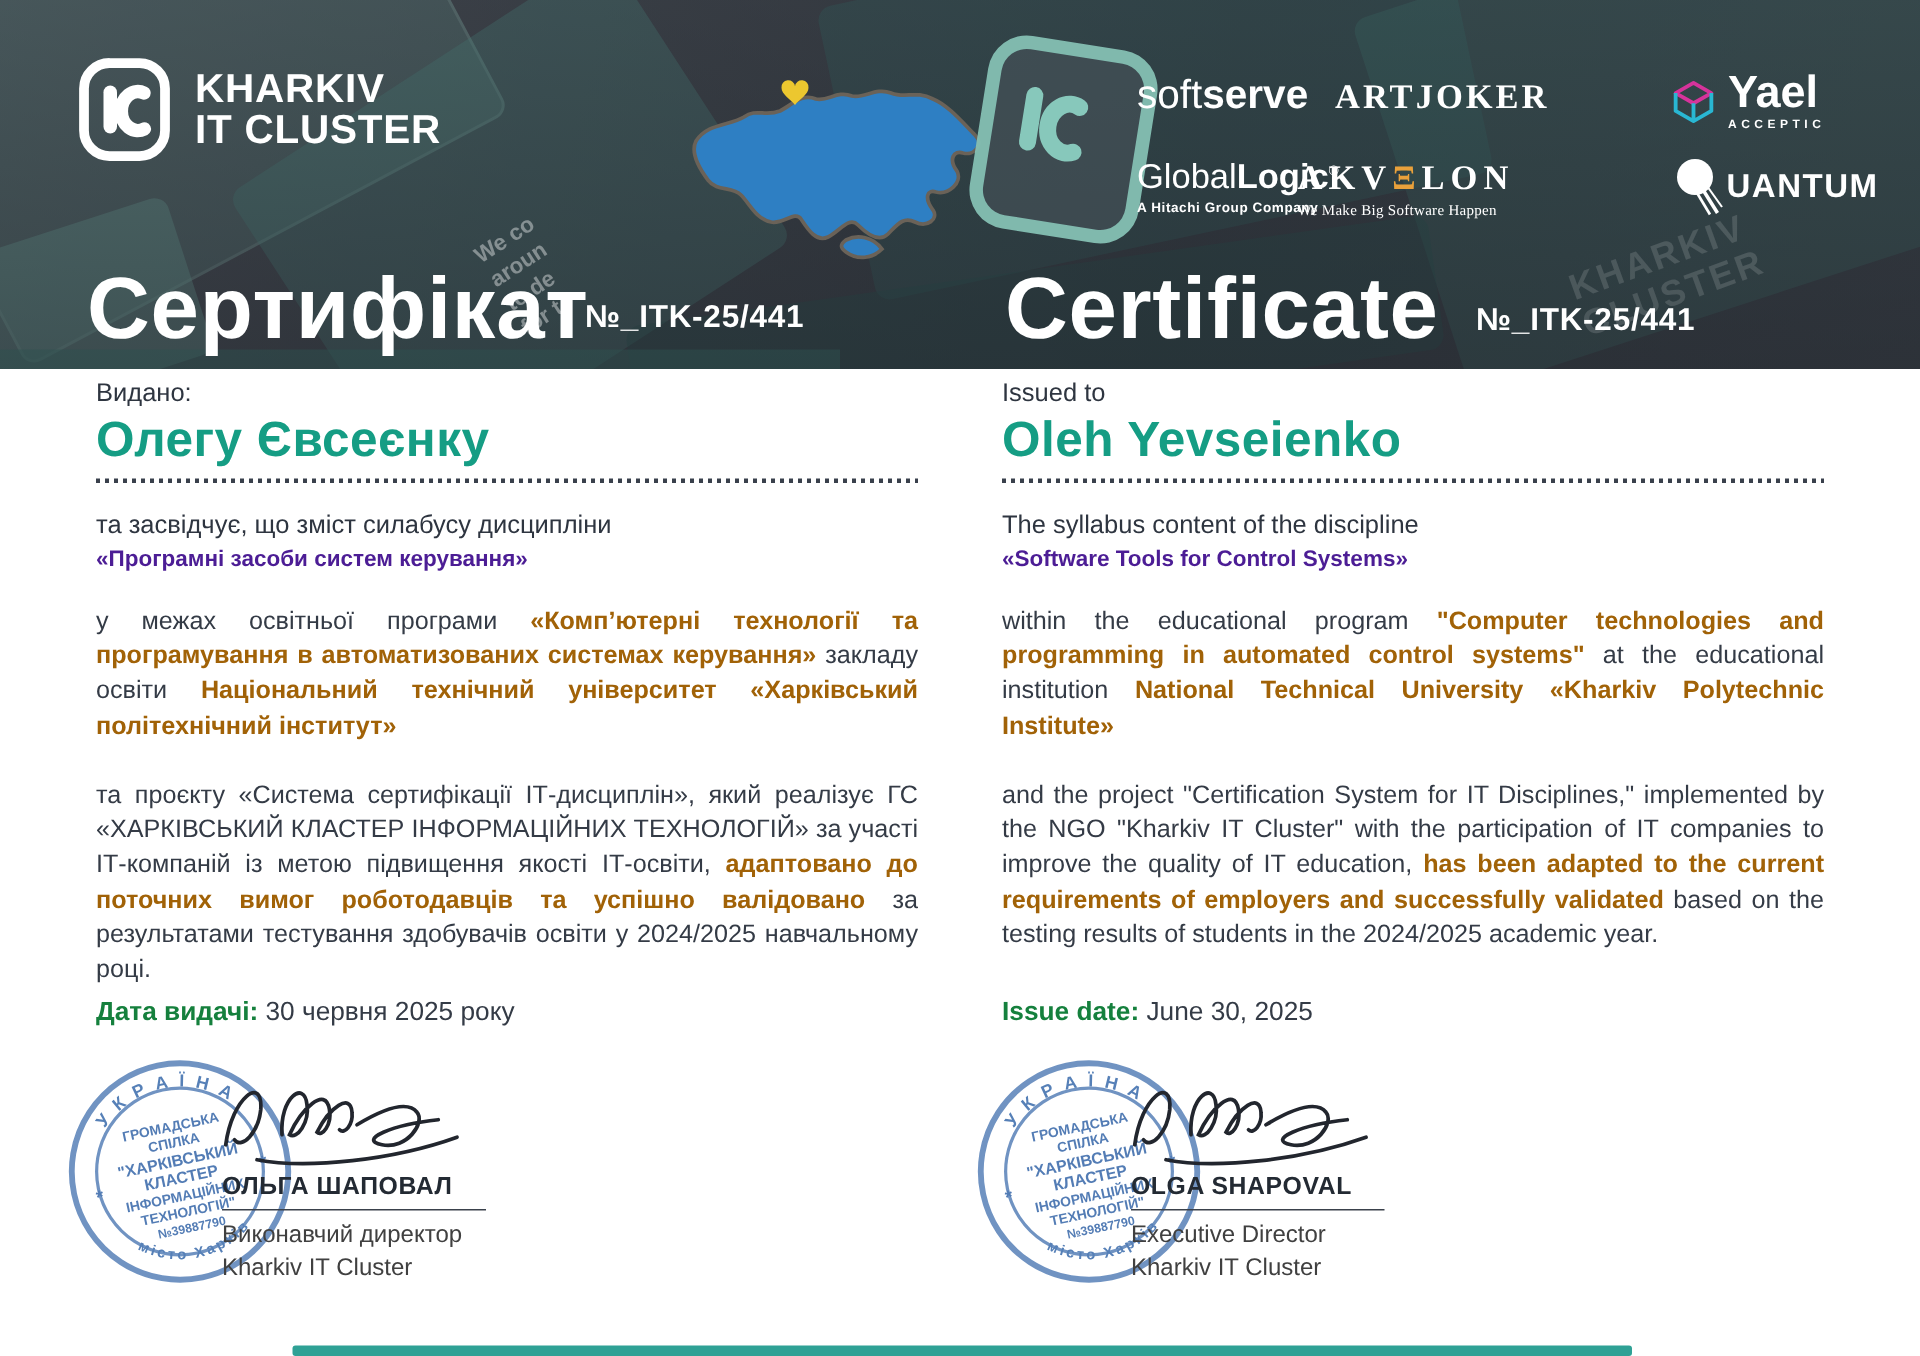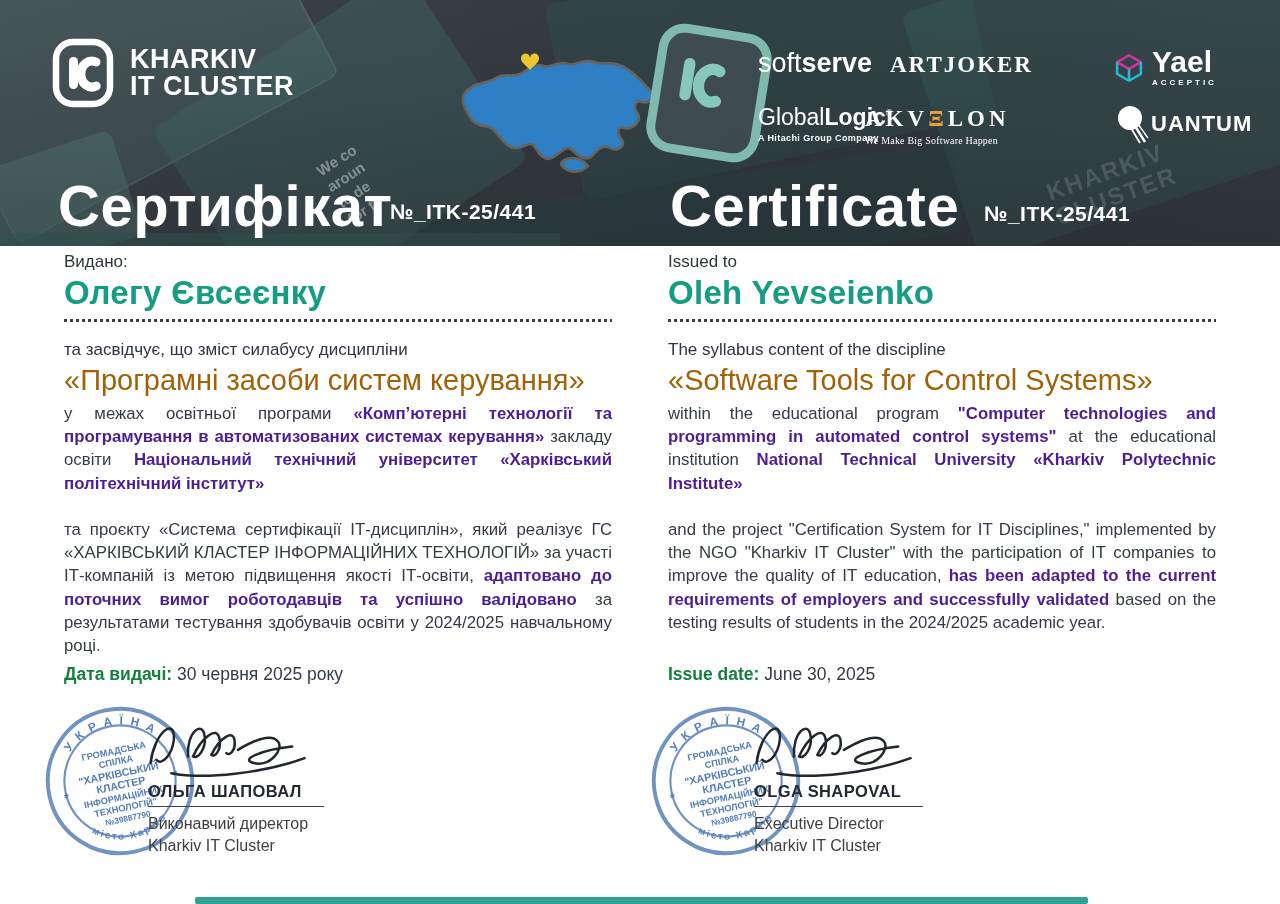--- a/index.html
+++ b/index.html
@@ -47,23 +47,23 @@
   #title-en{left:670px;top:172px;}
   .title-num{color:#fff;font-weight:600;font-size:21px;letter-spacing:.5px;}
   #num-uk{left:390px;top:200px;}
   #num-en{left:984px;top:202px;}
 
   
   .col{width:548px;}
   .lbl{font-size:17px;}
   .name{font-size:33px;font-weight:700;color:#159d84;letter-spacing:.3px;}
   .dotline{height:3px;background-image:repeating-linear-gradient(90deg,#39404c 0 3px,transparent 3px 6px);}
-  .discipline{font-size:29px;font-weight:400;color:#a16207;}
+  .discipline{font-size:15px;font-weight:700;color:#4c1d95;}
   .para{font-size:16.8px;line-height:23.2px;text-align:justify;color:#343b46;}
-  .para b{color:#4c1d95;}
+  .para b{color:#a16207;}
   .dateline{font-size:17.5px;color:#343b46;}
   .dateline b{color:#15803d;}
 
   
   .sig-name{font-size:16.5px;font-weight:700;color:#232a33;letter-spacing:.4px;
             display:inline-block;border-bottom:1.6px solid #3a414b;padding:0 22px 5px 0;}
   .sig-role{font-size:16px;color:#404040;line-height:22px;}
   .sigsvg{stroke:#22262e;stroke-width:3;fill:none;stroke-linecap:round;}
 
   

